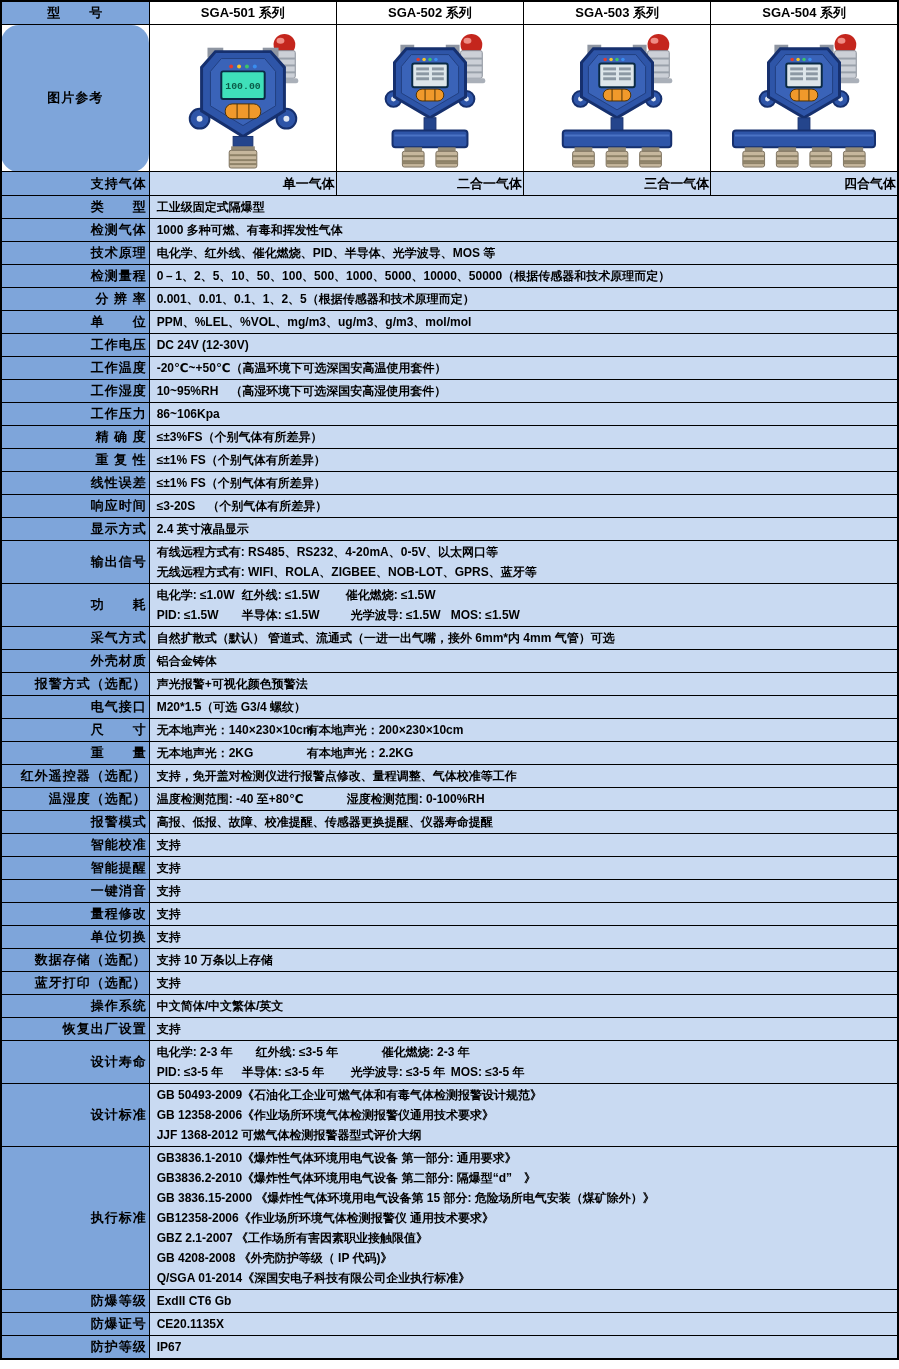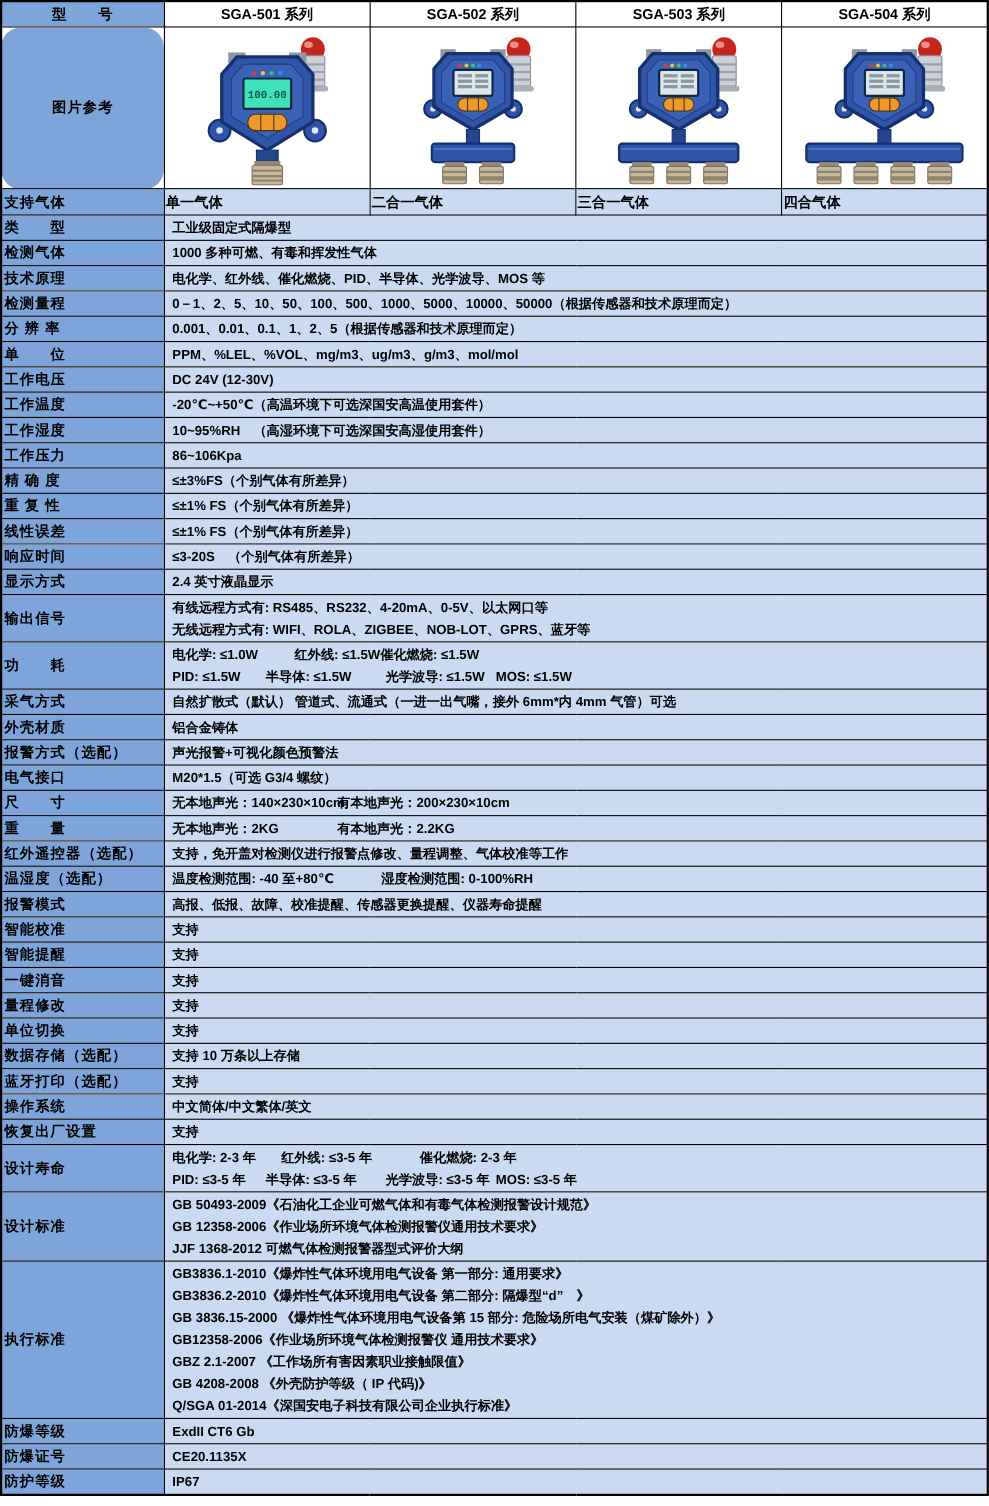--- a/index.html
+++ b/index.html
@@ -9,33 +9,33 @@
     --border:#000000;
   }
   html,body{margin:0;padding:0;background:#fff;}
   body{width:899px;font-family:"Liberation Sans","DejaVu Sans",sans-serif;color:#000;}
   table{border-collapse:collapse;table-layout:fixed;width:899px;border:2px solid var(--border);}
   col.c-label{width:148px;}
   col.c-prod{width:187px;}
   td{border:1px solid var(--border);overflow:hidden;vertical-align:middle;}
   td.label{
     background:var(--label-bg);
-    font-weight:bold;font-size:13px;text-align:left;
+    font-weight:bold;font-size:13px;text-align:right;
     letter-spacing:1px;padding:0 2px;
   }
   td.value{
     background:var(--value-bg);
     font-size:12px;font-weight:600;text-align:left;padding:1px 7px;
   }
   td.value .line{line-height:20px;white-space:nowrap;}
   tr.h-header td{height:20px;background:var(--header-bg);font-weight:bold;font-size:13px;text-align:center;}
   tr.h-header td.label{background:var(--label-bg);}
   tr.img-row td{height:146px;background:#fff;padding:0;text-align:center;}
   tr.img-row td.label{background:var(--label-bg);border-radius:18px;}
-  tr.gas-row td{height:21px;background:var(--value-bg);font-weight:bold;font-size:13px;text-align:left;}
+  tr.gas-row td{height:21px;background:var(--value-bg);font-weight:bold;font-size:13px;text-align:right;}
   tr.gas-row td.label{background:var(--label-bg);}
   tbody tr.spec{height:21px;}
   svg.device{display:block;margin:0 auto;}
 </style>
 </head>
 <body>
 
 <table>
   <colgroup>
     <col class="c-label">
@@ -384,21 +384,21 @@
       <tr class="spec">
         <td class="label">输出信号</td>
         <td class="value" colspan="4">
           <div class="line"><span>有线远程方式有: RS485、RS232、4-20mA、0-5V、以太网口等</span></div>
           <div class="line"><span>无线远程方式有: WIFI、ROLA、ZIGBEE、NOB-LOT、GPRS、蓝牙等</span></div>
         </td>
       </tr>
       <tr class="spec">
         <td class="label">功　　耗</td>
         <td class="value" colspan="4">
-          <div class="line"><span style="display: inline-block; width: 85px;">电化学: ≤1.0W</span><span style="display: inline-block; width: 104px; text-align: right;">红外线: ≤1.5W</span><span>催化燃烧: ≤1.5W</span></div>
+          <div class="line"><span style="display: inline-block; width: 85px;">电化学: ≤1.0W</span><span style="display: inline-block; width: 104px;">红外线: ≤1.5W</span><span>催化燃烧: ≤1.5W</span></div>
           <div class="line"><span style="display: inline-block; width: 85px;">PID: ≤1.5W</span><span style="display: inline-block; width: 109px;">半导体: ≤1.5W</span><span style="display: inline-block; width: 100px;">光学波导: ≤1.5W</span><span>MOS: ≤1.5W</span></div>
         </td>
       </tr>
       <tr class="spec">
         <td class="label">采气方式</td>
         <td class="value" colspan="4">
           <div class="line"><span>自然扩散式（默认） 管道式、流通式（一进一出气嘴，接外 6mm*内 4mm 气管）可选</span></div>
         </td>
       </tr>
       <tr class="spec">

